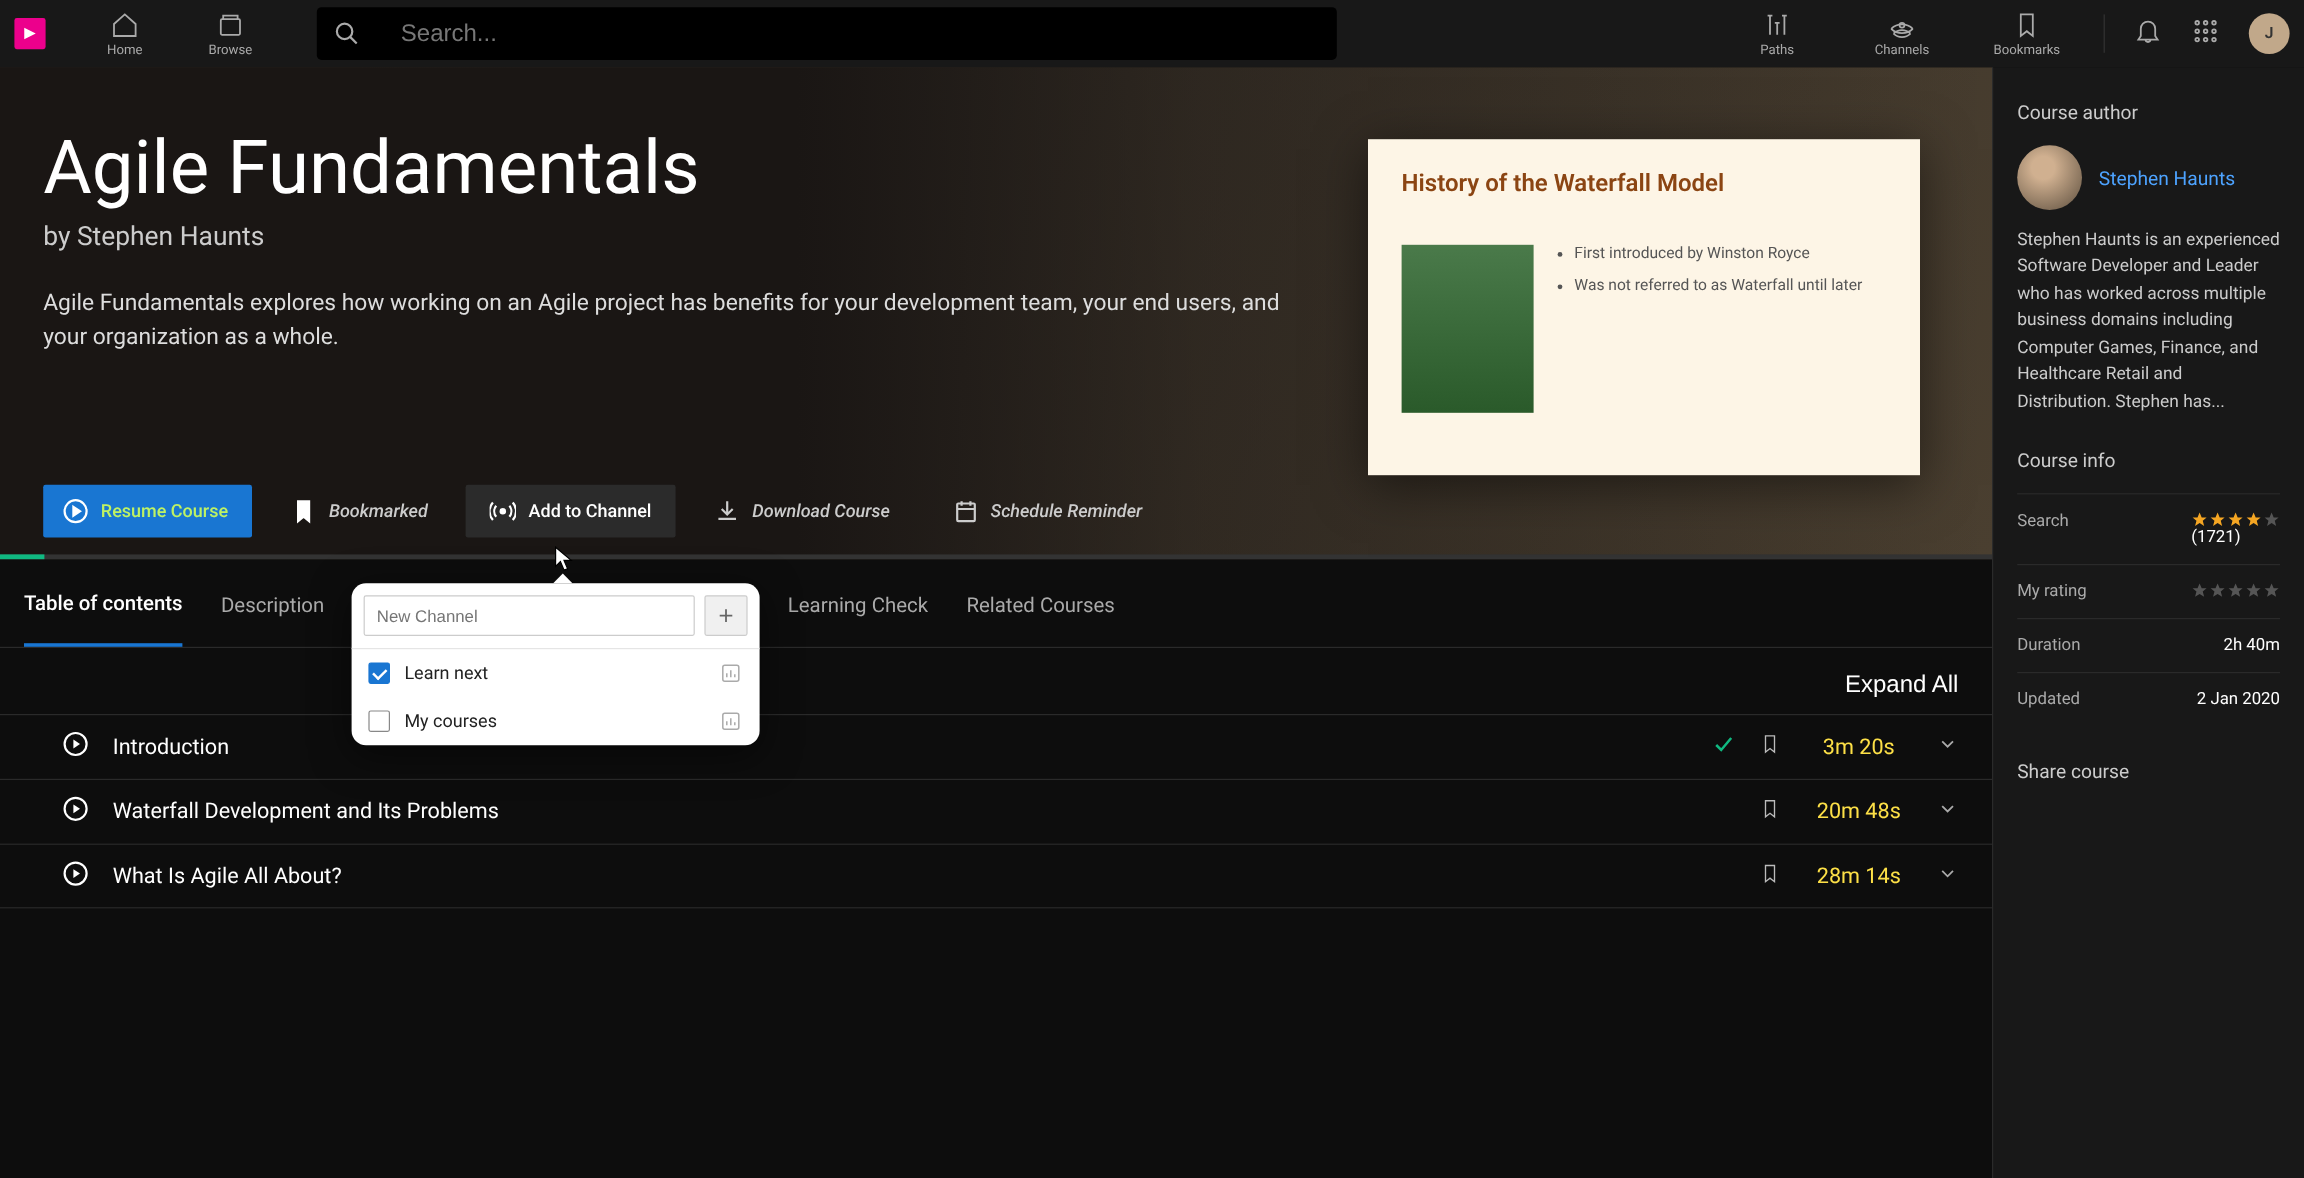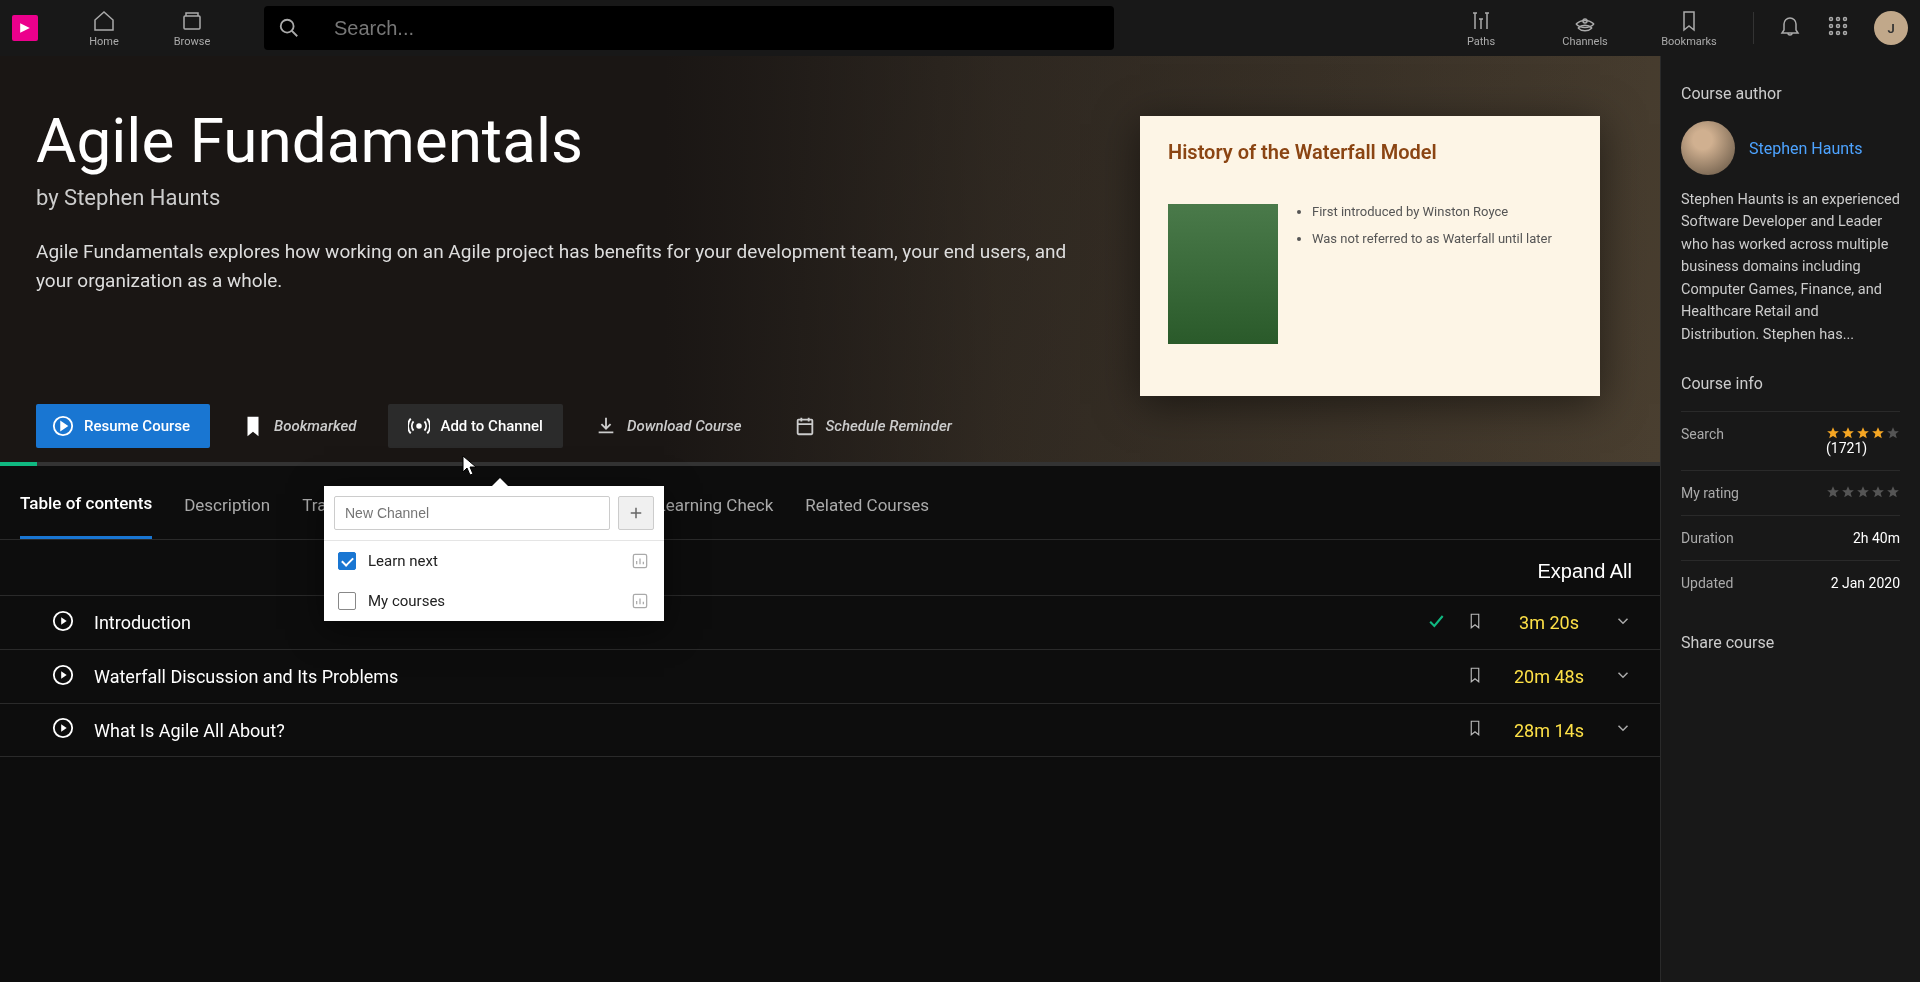--- a/index.html
+++ b/index.html
@@ -126,40 +126,40 @@
     display: flex; gap: 12px; align-items: center;
   }
   .btn {
     display: flex; align-items: center; gap: 10px;
     height: 44px; padding: 0 20px;
     border-radius: 2px;
     font-size: 15px; font-weight: 500;
     cursor: pointer;
   }
   .btn svg { width: 22px; height: 22px; }
-  .btn-blue { background: #1976d2; color: #ffffff; padding-left: 16px; }
+  .btn-blue { background: #1976d2; color: #bef264; padding-left: 16px; }
   .btn-blue svg { fill: none; stroke: #fff; stroke-width: 2; }
   .btn-ghost { color: #ccc; font-style: italic; }
   .btn-ghost svg { fill: none; stroke: #ccc; stroke-width: 2; }
   .btn-dark { background: #2b2b2b; color: #fff; }
   .btn-dark svg { fill: none; stroke: #fff; stroke-width: 2; }
   .btn-bookmarked svg { fill: #fff; stroke: #fff; }
   .progress-bar {
     position: absolute; bottom: 0; left: 0; right: 0;
     height: 4px; background: #333;
   }
   .progress-fill { height: 100%; width: 2.2%; background: #10b981; }
   
   .channel-popup {
     position: absolute;
-    top: 430px; left: 324px;
+    top: 430px; left: 293px;
     width: 340px;
     background: #fff;
     color: #222;
-    border-radius: 0;
+    border-radius: 12px;
     box-shadow: 0 8px 32px rgba(0,0,0,0.5);
     z-index: 20;
   }
   .channel-popup::before {
     content: "";
     position: absolute;
     top: -8px; left: 168px;
     border-left: 8px solid transparent;
     border-right: 8px solid transparent;
     border-bottom: 8px solid #fff;
@@ -444,21 +444,21 @@
       <div class="dur">3m 20s</div>
       <div class="chev"><svg viewBox="0 0 24 24">
             <path d="M6 9 L12 15 L18 9"></path>
           </svg></div>
     </div>
     <div class="toc-row">
       <div class="play"><svg viewBox="0 0 24 24">
             <circle cx="12" cy="12" r="10"></circle>
             <path d="M10 8 L16 12 L10 16 Z" fill="#fff" stroke="none"></path>
           </svg></div>
-      <div class="title">Waterfall Discussion and Its Problems</div>
+      <div class="title">Waterfall Development and Its Problems</div>
       <div class="bm"><svg viewBox="0 0 24 24">
             <path d="M7 3 H17 V21 L12 17 L7 21 Z"></path>
           </svg></div>
       <div class="dur">20m 48s</div>
       <div class="chev"><svg viewBox="0 0 24 24">
             <path d="M6 9 L12 15 L18 9"></path>
           </svg></div>
     </div>
     <div class="toc-row">
       <div class="play"><svg viewBox="0 0 24 24">

